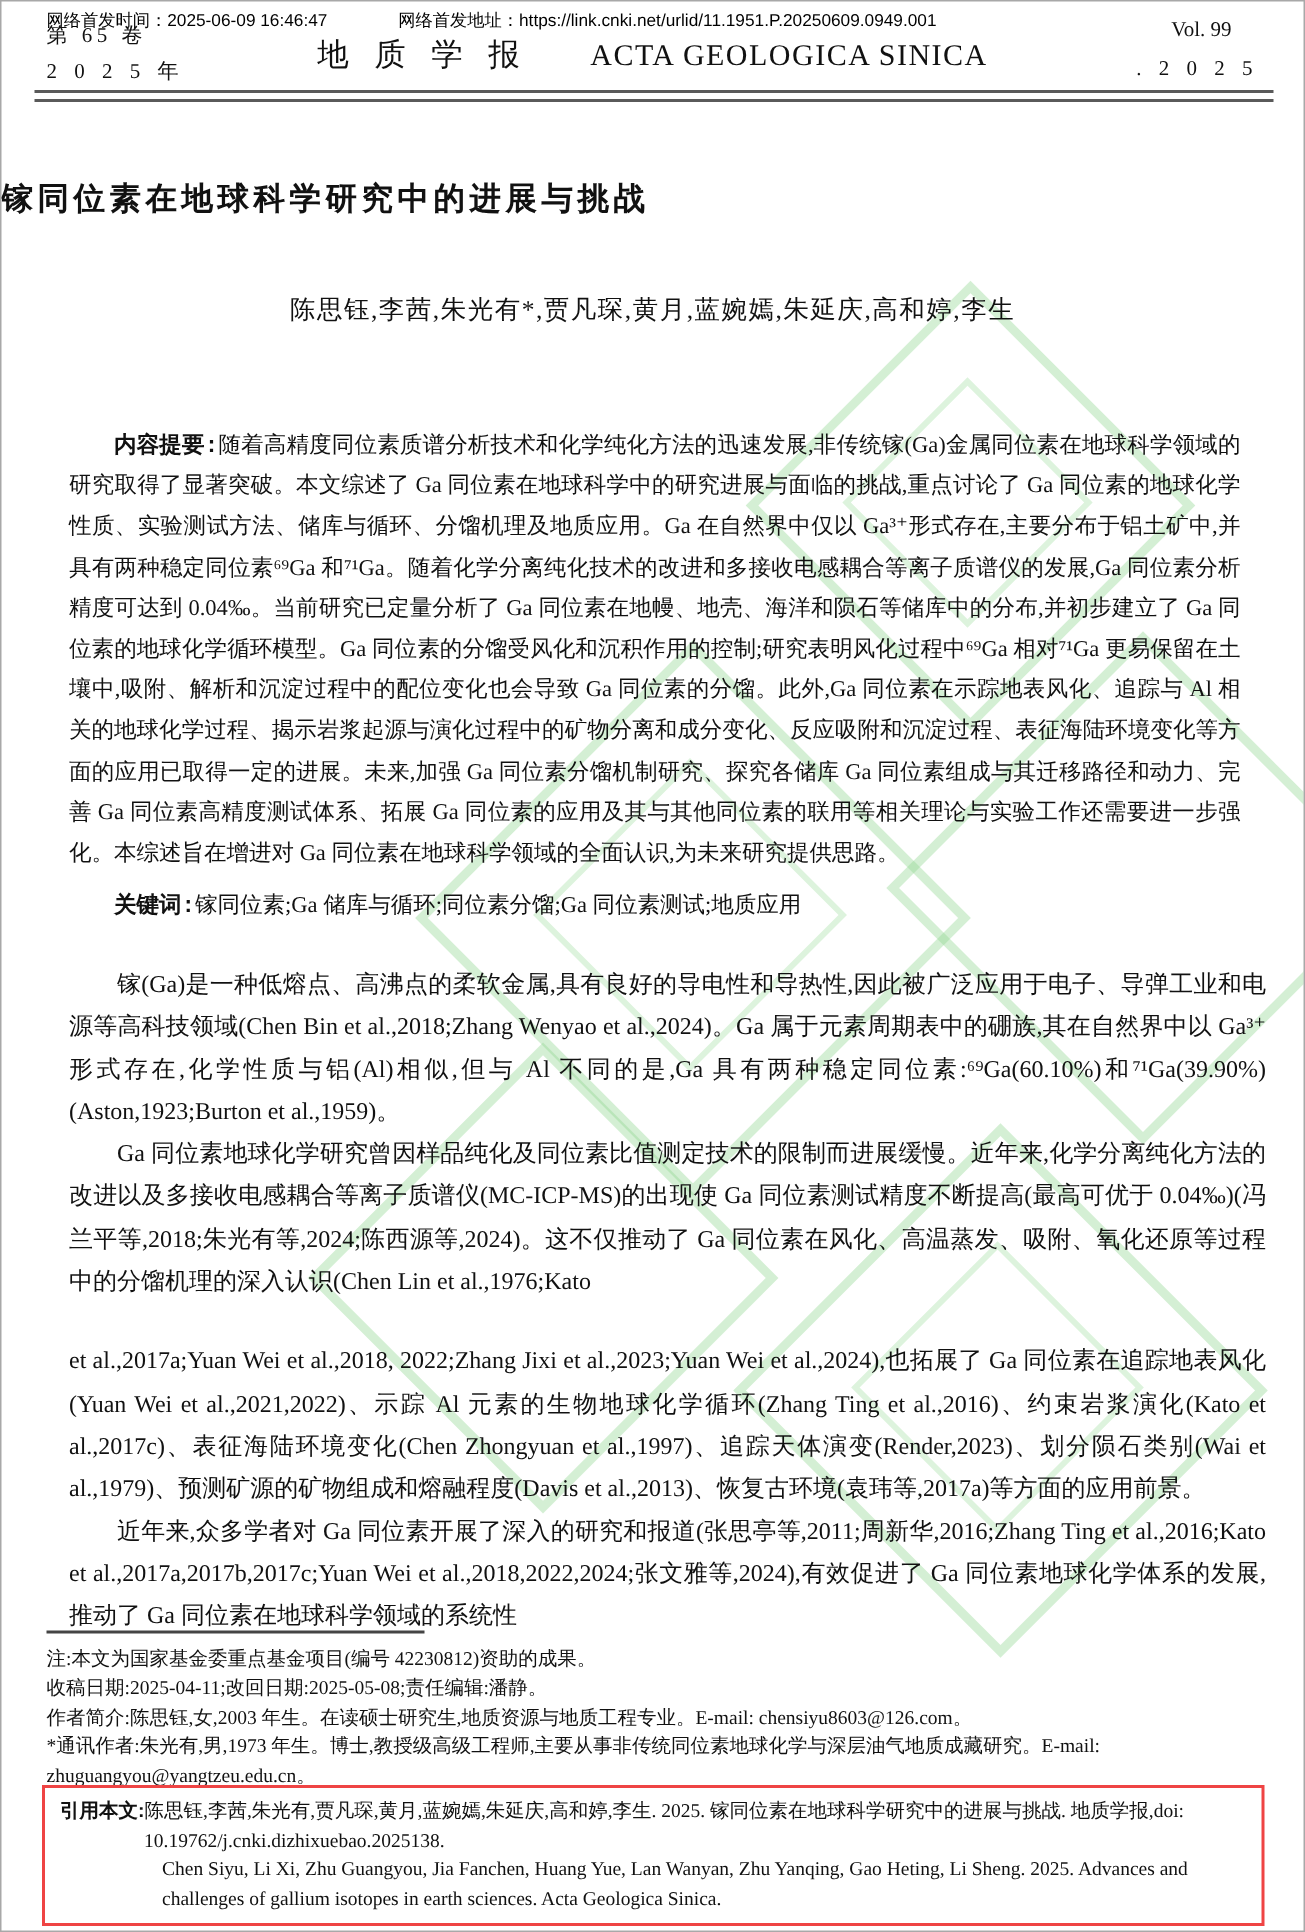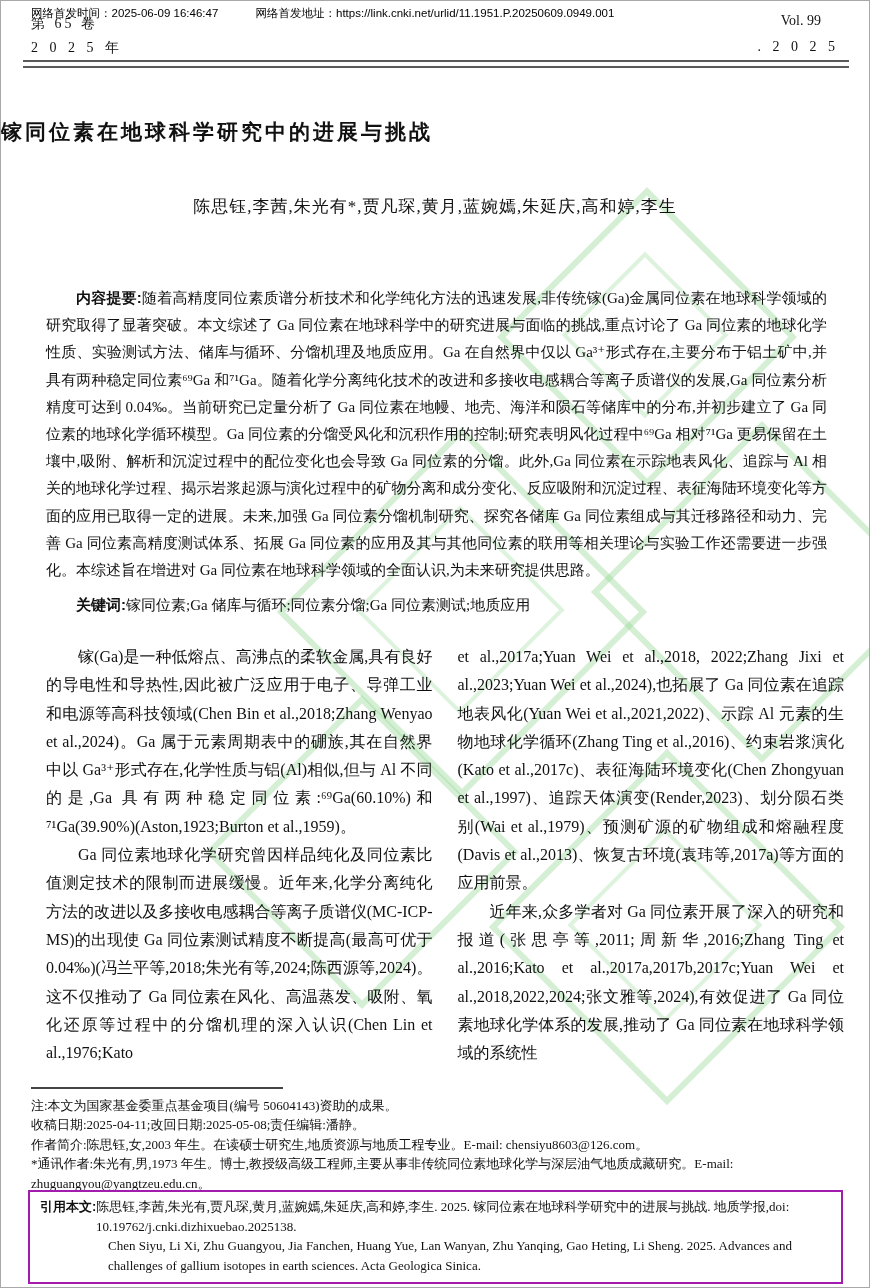--- a/index.html
+++ b/index.html
@@ -13,50 +13,50 @@
     font-family:"Liberation Serif","DejaVu Serif",serif;
     color:#111;
   }
   
   .wm{position:absolute;pointer-events:none;z-index:0;}
   .wm-d{position:absolute;border:6px solid rgba(142,214,142,.38);transform:rotate(45deg);}
   .wm-d2{position:absolute;border:4px solid rgba(142,214,142,.30);transform:rotate(45deg);}
   .content{position:absolute;inset:0;z-index:1;}
   
   .presubmit{position:absolute;left:30px;top:5px;font-size:11.5px;font-family:"Liberation Sans","DejaVu Sans",sans-serif;color:#000;white-space:nowrap;}
-  .presubmit .seg2{margin-left:34px;}
+  .presubmit .seg2{margin-left:44px;}
   .vol-cn{position:absolute;left:30px;top:14px;font-size:14px;letter-spacing:3px;}
   .year-cn{position:absolute;left:30px;top:38px;font-size:14px;letter-spacing:4px;}
   .journal-line{position:absolute;left:0;top:21px;width:100%;text-align:center;white-space:nowrap;}
   .journal-cn{font-size:21px;letter-spacing:17px;}
   .journal-en{font-size:20px;margin-left:26px;letter-spacing:1px;}
   .vol-en{position:absolute;right:48px;top:12px;font-size:14px;}
   .year-en{position:absolute;right:30px;top:38px;font-size:14px;letter-spacing:4px;margin-left:30px;}
   .double-rule{position:absolute;left:22px;right:20px;top:59px;height:4px;border-top:2px solid #5a5a5a;border-bottom:2px solid #5a5a5a;}
   
   .title{position:absolute;left:0;top:117px;width:100%;text-align:left;
     font-family:"Liberation Sans","DejaVu Sans",sans-serif;font-weight:bold;
     font-size:21px;letter-spacing:3px;margin:0;}
   .authors{position:absolute;left:0;top:194px;width:100%;text-align:center;font-size:17px;letter-spacing:1px;}
   .affiliation{position:absolute;left:0;top:231px;width:100%;text-align:center;font-size:15px;}
   
   .abstract{position:absolute;left:45px;right:42px;top:283px;font-size:15px;line-height:27.2px;text-align:justify;text-indent:2em;}
   .keywords{position:absolute;left:45px;right:42px;top:590px;font-size:15px;line-height:27px;text-indent:2em;}
-  .blabel{font-family:Liberation Sans, sans-serif;font-weight:bold;}
+  .blabel{font-family:Liberation Mono, monospace;font-weight:bold;}
   
-  .columns{position:absolute;left:45px;right:25px;top:642px;display:flex;gap:25px;}
+  .columns{position:absolute;left:45px;right:25px;top:642px;display:flex;gap:25px;flex-direction:column;}
   .col{flex:1 1 0;font-size:16px;line-height:28.3px;text-align:justify;}
   .col p{margin:0;}
   .col p.indent{text-indent:2em;}
   
   .fn-rule{position:absolute;left:30px;top:1086px;width:252px;border-top:2px solid #444;}
   .footnotes{position:absolute;left:30px;right:28px;top:1095px;font-size:13px;line-height:19.4px;}
   .footnotes p{margin:0;}
   
-  .citation-box{position:absolute;left:27px;right:26px;top:1189px;border:2px solid #a21caf;padding:5px 10px 7px 10px;font-size:13px;line-height:19.6px;}
+  .citation-box{position:absolute;left:27px;right:26px;top:1189px;border:2px solid #ef4444;padding:5px 10px 7px 10px;font-size:13px;line-height:19.6px;}
   .cit-cn{padding-left:56px;text-indent:-56px;}
   .cit-en{padding-left:68px;}
   .cit-label{font-family:"Liberation Sans","DejaVu Sans",sans-serif;font-weight:bold;}
 </style>
 </head>
 <body>
 
 <div class="page">
 
   <div class="wm" style="inset:0;">
@@ -72,20 +72,24 @@
 
   <div class="content">
 
     <div class="presubmit">
       <span>网络首发时间：2025-06-09 16:46:47</span>
       <span class="seg2">网络首发地址：https://link.cnki.net/urlid/11.1951.P.20250609.0949.001</span>
     </div>
 
     <div class="vol-cn">第 65 卷</div>
     <div class="year-cn">2 0 2 5 年</div>
+    <div class="journal-line">
+      <span class="journal-cn">地质学报</span>
+      <span class="journal-en">ACTA GEOLOGICA SINICA</span>
+    </div>
     <div class="vol-en">Vol. 99</div>
     <div class="year-en">. 2 0 2 5</div>
     <div class="double-rule"></div>
 
     <h1 class="title">镓同位素在地球科学研究中的进展与挑战</h1>
     <div class="authors">陈思钰,李茜,朱光有*,贾凡琛,黄月,蓝婉嫣,朱延庆,高和婷,李生</div>
 
     <div class="abstract"><span class="blabel">内容提要:</span><span>随着高精度同位素质谱分析技术和化学纯化方法的迅速发展,非传统镓(Ga)金属同位素在地球科学领域的研究取得了显著突破。本文综述了 Ga 同位素在地球科学中的研究进展与面临的挑战,重点讨论了 Ga 同位素的地球化学性质、实验测试方法、储库与循环、分馏机理及地质应用。Ga 在自然界中仅以 Ga³⁺形式存在,主要分布于铝土矿中,并具有两种稳定同位素⁶⁹Ga 和⁷¹Ga。随着化学分离纯化技术的改进和多接收电感耦合等离子质谱仪的发展,Ga 同位素分析精度可达到 0.04‰。当前研究已定量分析了 Ga 同位素在地幔、地壳、海洋和陨石等储库中的分布,并初步建立了 Ga 同位素的地球化学循环模型。Ga 同位素的分馏受风化和沉积作用的控制;研究表明风化过程中⁶⁹Ga 相对⁷¹Ga 更易保留在土壤中,吸附、解析和沉淀过程中的配位变化也会导致 Ga 同位素的分馏。此外,Ga 同位素在示踪地表风化、追踪与 Al 相关的地球化学过程、揭示岩浆起源与演化过程中的矿物分离和成分变化、反应吸附和沉淀过程、表征海陆环境变化等方面的应用已取得一定的进展。未来,加强 Ga 同位素分馏机制研究、探究各储库 Ga 同位素组成与其迁移路径和动力、完善 Ga 同位素高精度测试体系、拓展 Ga 同位素的应用及其与其他同位素的联用等相关理论与实验工作还需要进一步强化。本综述旨在增进对 Ga 同位素在地球科学领域的全面认识,为未来研究提供思路。</span></div>
 
     <div class="keywords"><span class="blabel">关键词:</span><span>镓同位素;Ga 储库与循环;同位素分馏;Ga 同位素测试;地质应用</span></div>
@@ -96,21 +100,21 @@
         <p class="indent">Ga 同位素地球化学研究曾因样品纯化及同位素比值测定技术的限制而进展缓慢。近年来,化学分离纯化方法的改进以及多接收电感耦合等离子质谱仪(MC-ICP-MS)的出现使 Ga 同位素测试精度不断提高(最高可优于 0.04‰)(冯兰平等,2018;朱光有等,2024;陈西源等,2024)。这不仅推动了 Ga 同位素在风化、高温蒸发、吸附、氧化还原等过程中的分馏机理的深入认识(Chen Lin et al.,1976;Kato</p>
       </div>
       <div class="col">
         <p>et al.,2017a;Yuan Wei et al.,2018, 2022;Zhang Jixi et al.,2023;Yuan Wei et al.,2024),也拓展了 Ga 同位素在追踪地表风化(Yuan Wei et al.,2021,2022)、示踪 Al 元素的生物地球化学循环(Zhang Ting et al.,2016)、约束岩浆演化(Kato et al.,2017c)、表征海陆环境变化(Chen Zhongyuan et al.,1997)、追踪天体演变(Render,2023)、划分陨石类别(Wai et al.,1979)、预测矿源的矿物组成和熔融程度(Davis et al.,2013)、恢复古环境(袁玮等,2017a)等方面的应用前景。</p>
         <p class="indent">近年来,众多学者对 Ga 同位素开展了深入的研究和报道(张思亭等,2011;周新华,2016;Zhang Ting et al.,2016;Kato et al.,2017a,2017b,2017c;Yuan Wei et al.,2018,2022,2024;张文雅等,2024),有效促进了 Ga 同位素地球化学体系的发展,推动了 Ga 同位素在地球科学领域的系统性</p>
       </div>
     </div>
 
     <div class="fn-rule"></div>
     <div class="footnotes">
-      <p>注:本文为国家基金委重点基金项目(编号 50604143)资助的成果。</p>
+      <p>注:本文为国家基金委重点基金项目(编号 42230812)资助的成果。</p>
       <p>收稿日期:2025-04-11;改回日期:2025-05-08;责任编辑:潘静。</p>
       <p>作者简介:陈思钰,女,2003 年生。在读硕士研究生,地质资源与地质工程专业。E-mail: chensiyu8603@126.com。</p>
       <p>*通讯作者:朱光有,男,1973 年生。博士,教授级高级工程师,主要从事非传统同位素地球化学与深层油气地质成藏研究。E-mail: zhuguangyou@yangtzeu.edu.cn。</p>
     </div>
 
     <div class="citation-box">
       <div class="cit-cn"><span class="cit-label">引用本文:</span><span>陈思钰,李茜,朱光有,贾凡琛,黄月,蓝婉嫣,朱延庆,高和婷,李生. 2025. 镓同位素在地球科学研究中的进展与挑战. 地质学报,doi: 10.19762/j.cnki.dizhixuebao.2025138.</span></div>
       <div class="cit-en">Chen Siyu, Li Xi, Zhu Guangyou, Jia Fanchen, Huang Yue, Lan Wanyan, Zhu Yanqing, Gao Heting, Li Sheng. 2025. Advances and challenges of gallium isotopes in earth sciences. Acta Geologica Sinica.</div>
     </div>
 

